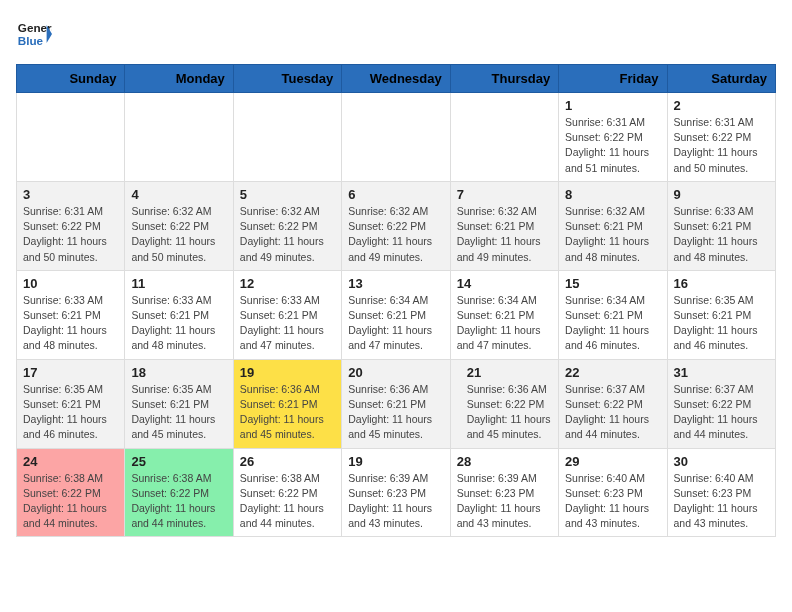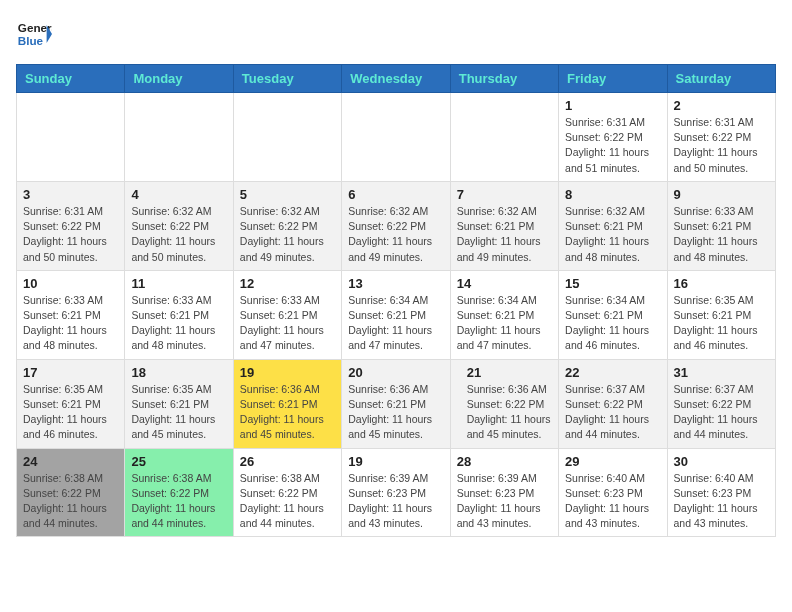--- a/index.html
+++ b/index.html
@@ -37,25 +37,25 @@
       font-size: 15px;
       color: #555;
     }
     .calendar {
       width: 100%;
       border-collapse: collapse;
       border: 1px solid #ccc;
     }
     .calendar th {
       background: #2a6ebb;
-      color: #5eead4;
+      color: #000000;
       font-size: 13px;
       font-weight: bold;
       padding: 6px 8px;
-      text-align: left;
+      text-align: right;
       border: 1px solid #1e5aa0;
     }
     .calendar td {
       width: 108px;
       vertical-align: top;
       border: 1px solid #ddd;
       padding: 5px 6px;
       font-size: 11px;
       color: #333;
       background: #fff;
@@ -281,21 +281,21 @@
         </td>
         <td style="background: rgb(242, 242, 242);">
           <span class="day-num">31</span>
           <div class="day-info" style="white-space: pre-line;">Sunrise: 6:37 AM
 Sunset: 6:22 PM
 Daylight: 11 hours
 and 44 minutes.</div>
         </td>
       </tr>
       <tr>
-        <td style="background: #a3a3a3;">
+        <td style="background: #fca5a5;">
           <span class="day-num">24</span>
           <div class="day-info" style="white-space: pre-line;">Sunrise: 6:38 AM
 Sunset: 6:22 PM
 Daylight: 11 hours
 and 44 minutes.</div>
         </td>
         <td style="background: #86efac;">
           <span class="day-num">25</span>
           <div class="day-info" style="white-space: pre-line;">Sunrise: 6:38 AM
 Sunset: 6:22 PM

